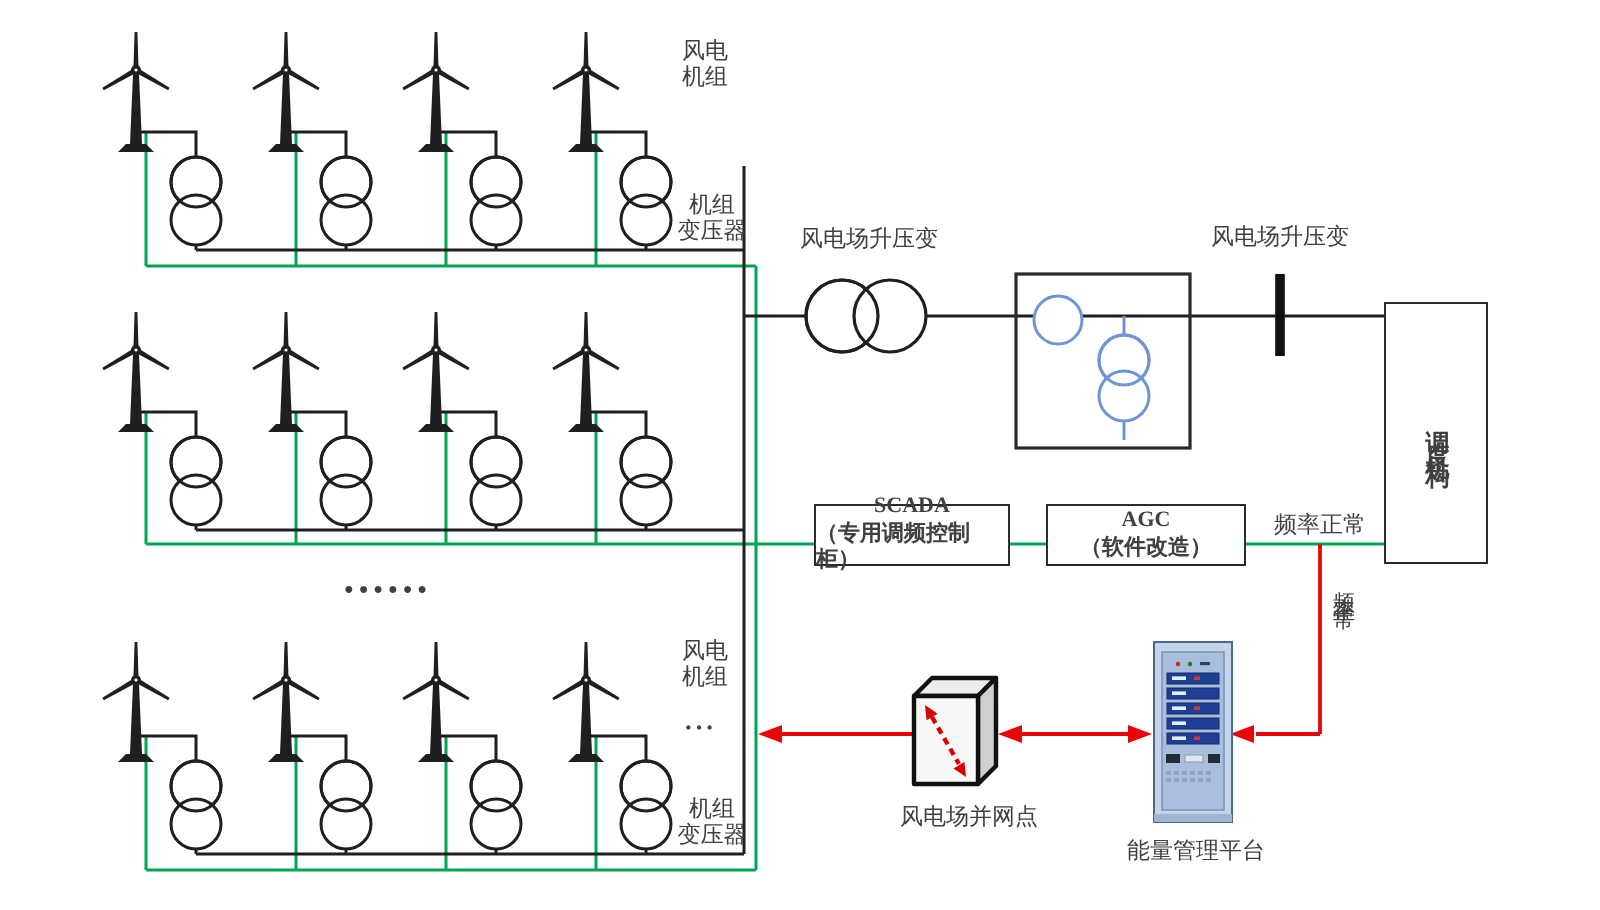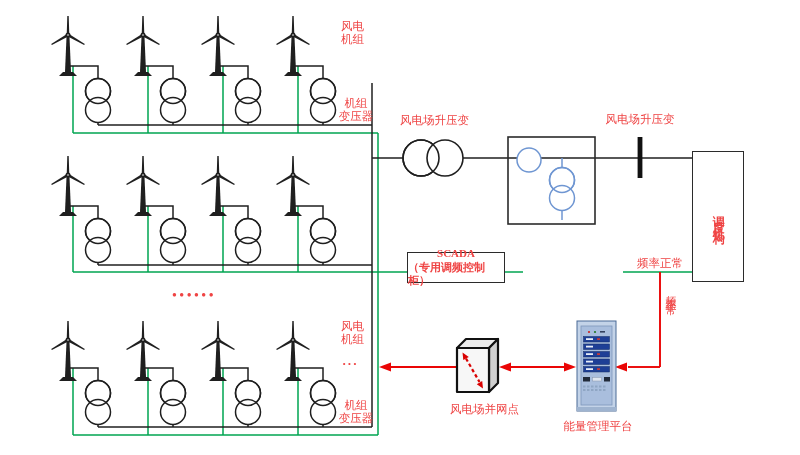--- a/index.html
+++ b/index.html
@@ -1,17 +1,17 @@
 <!DOCTYPE html>
 <html><head>
 <meta charset="utf-8">
 <style>
   html,body{margin:0;padding:0;background:#fff;}
   .stage{position:relative;width:800px;height:455px;background:#fff;overflow:hidden;
-         font-family:"Liberation Serif","DejaVu Serif",serif;color:#ef4444;}
+         font-family:"Liberation Serif","DejaVu Serif",serif;color:#404040;}
   .stage svg{position:absolute;left:0;top:0;}
   .lbl{position:absolute;font-size:11.5px;line-height:12.5px;white-space:nowrap;}
   .lbl .ln{display:block;}
   .ctr{text-align:center;}
   .box{position:absolute;border:1.6px solid #2b2b2b;background:#fff;display:flex;
        flex-direction:column;align-items:center;justify-content:center;
        font-size:11px;line-height:13.5px;box-sizing:border-box;z-index:3;font-weight:bold;}
   .vtext{writing-mode:vertical-rl;text-orientation:upright;}
   .dots{position:absolute;font-size:9px;letter-spacing:3px;font-weight:bold;}
   .mini-ellipsis{position:absolute;font-size:13px;font-weight:bold;letter-spacing:1px;}
@@ -232,20 +232,24 @@
 
   <div class="box" style="left:692px;top:151px;width:52px;height:131px">
     <span class="vtext dispatch">调度机构</span>
   </div>
 
   <div class="box" style="left:407px;top:252px;width:98px;height:31px">
     <span>SCADA</span>
     <span>（专用调频控制柜）</span>
   </div>
 
+  <div class="box" style="left:523px;top:252px;width:100px;height:31px">
+    <span>AGC</span>
+    <span>（软件改造）</span>
+  </div>
 
   <div class="lbl" style="left:637px;top:257px">频率正常</div>
 
   <div class="freq-v vtext" style="left:663px;top:287px">频率正常</div>
 
   <div class="lbl ctr" style="left:450px;top:403px;width:62px">风电场并网点</div>
 
   <div class="lbl ctr" style="left:555px;top:420px;width:86px">能量管理平台</div>
 
 </div>

